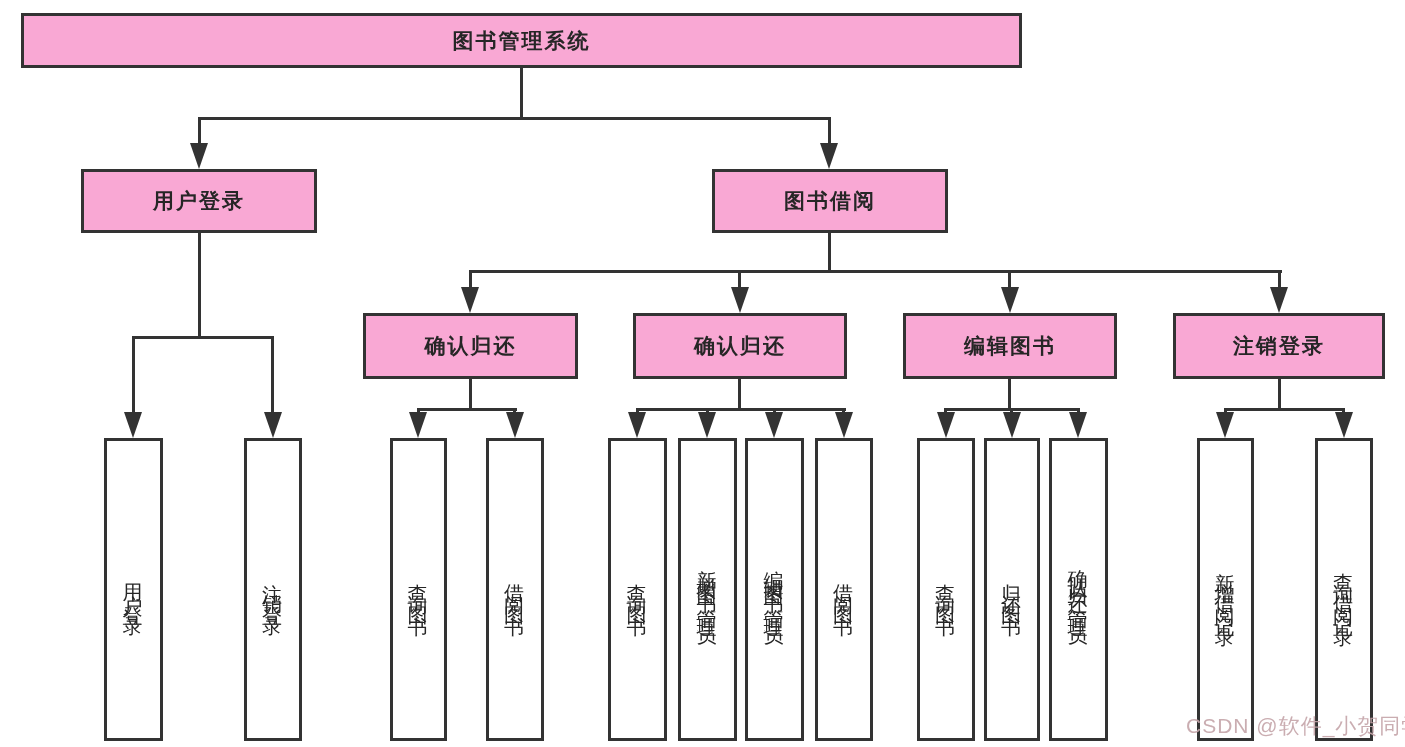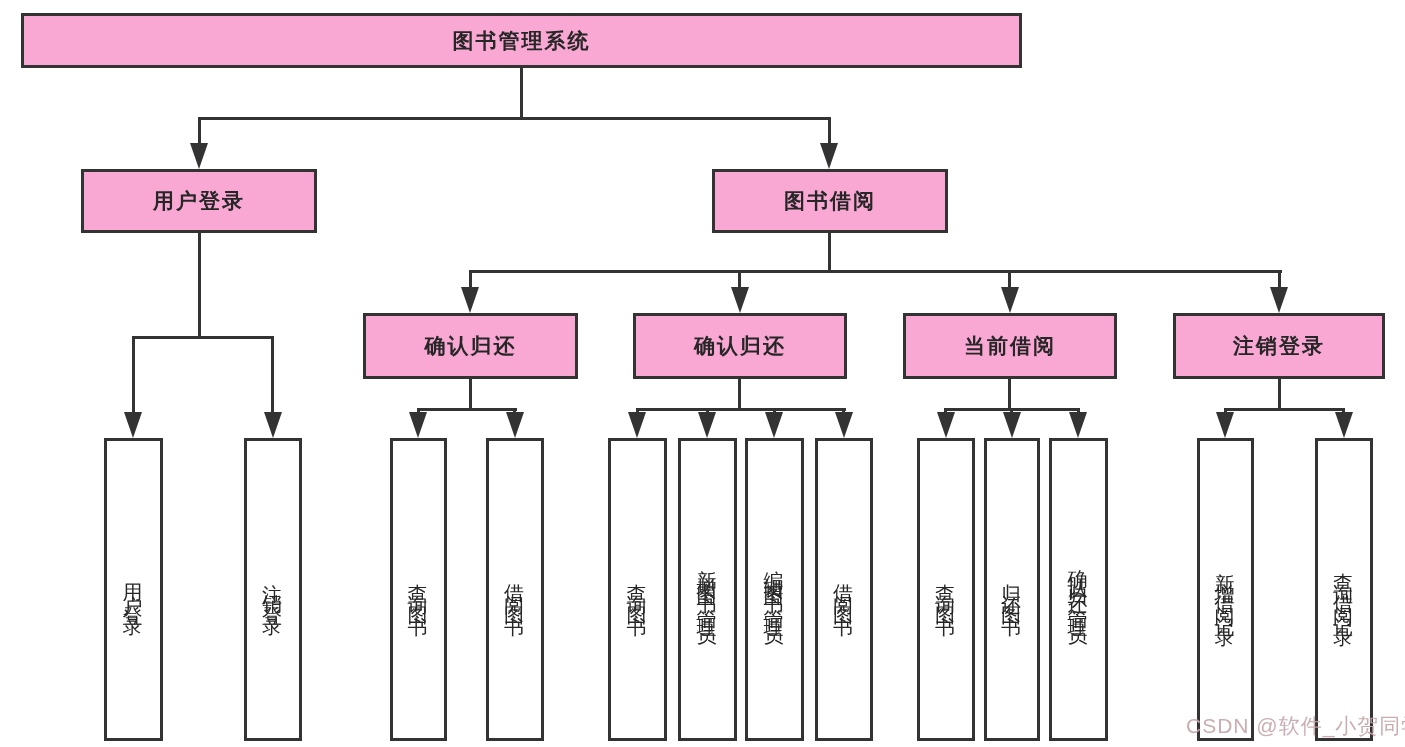--- a/index.html
+++ b/index.html
@@ -61,21 +61,21 @@
   <div class="vline" style="left:1278px;top:270px;height:19px;"></div>
   <div class="ahead" style="left:1270px;top:287px;"></div>
 
   <div class="box hlabel" style="left:363px;top:313px;width:215px;height:66px;">
     <span>确认归还</span>
   </div>
   <div class="box hlabel" style="left:633px;top:313px;width:214px;height:66px;">
     <span>确认归还</span>
   </div>
   <div class="box hlabel" style="left:903px;top:313px;width:214px;height:66px;">
-    <span>当前借阅</span>
+    <span>编辑图书</span>
   </div>
   <div class="box hlabel" style="left:1173px;top:313px;width:212px;height:66px;">
     <span>注销登录</span>
   </div>
 
   <div class="vline" style="left:469px;top:379px;height:29px;"></div>
   <div class="hline" style="left:417px;top:408px;width:100px;"></div>
   <div class="vline" style="left:417px;top:408px;height:8px;"></div>
   <div class="ahead" style="left:409px;top:412px;"></div>
   <div class="vline" style="left:513px;top:408px;height:8px;"></div>

